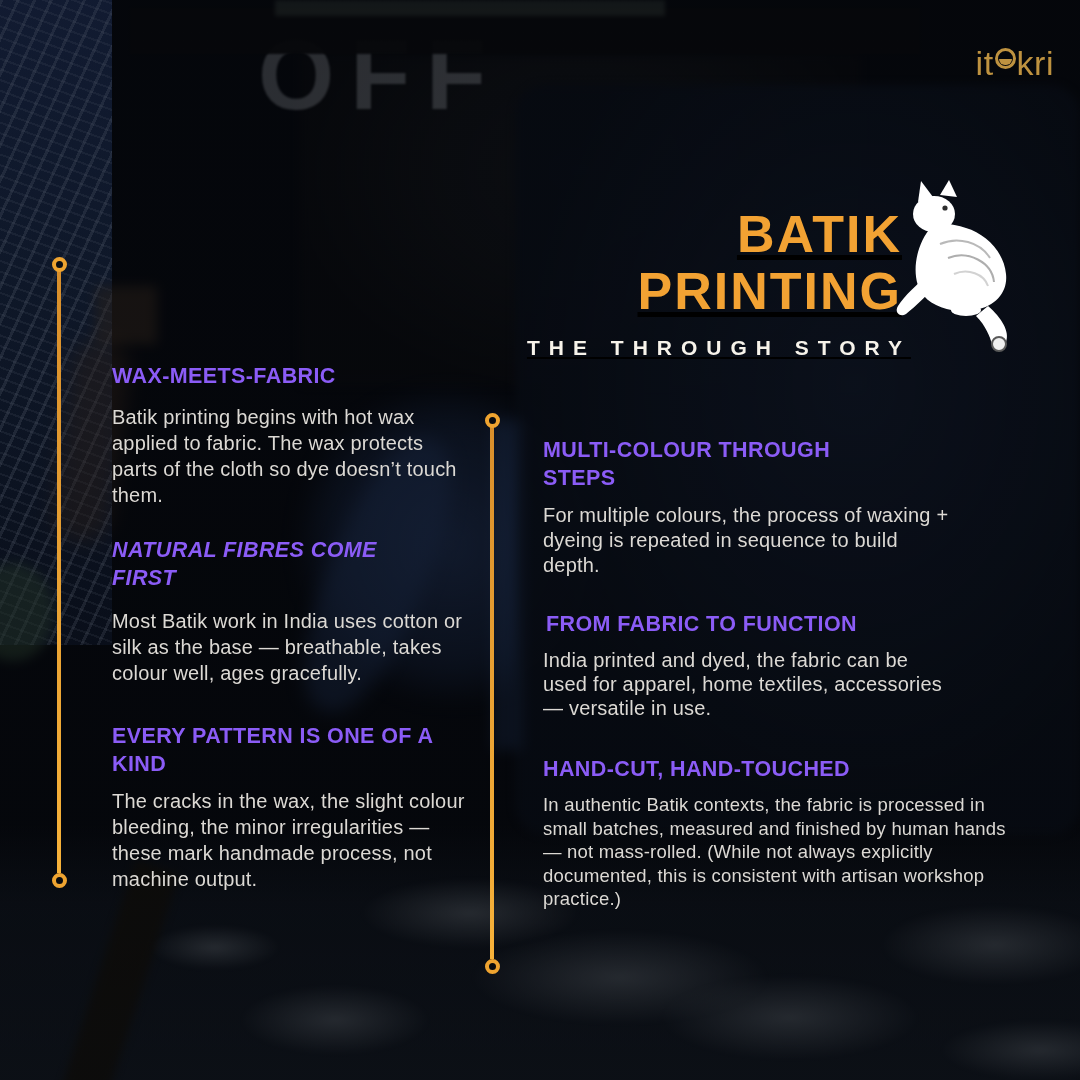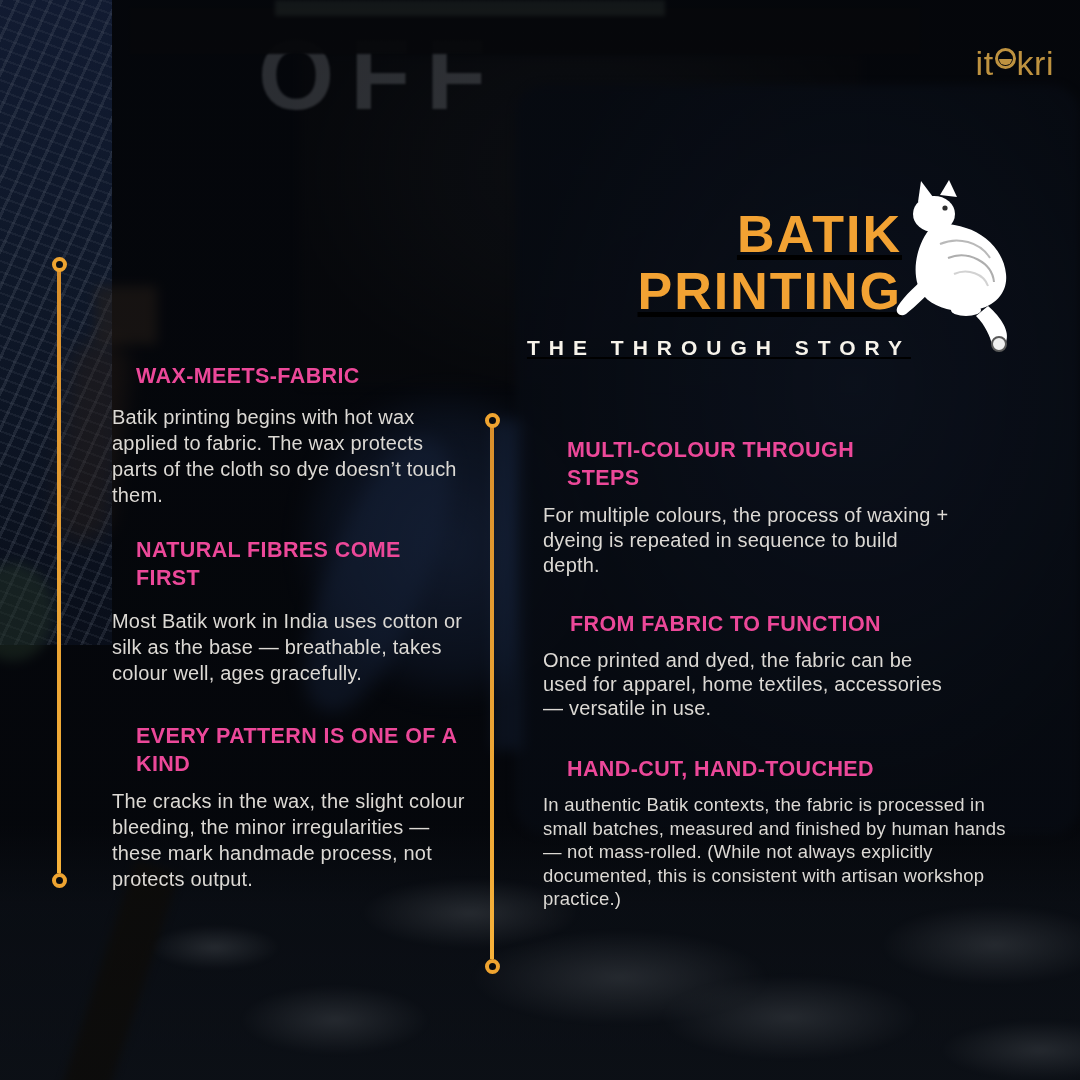--- a/index.html
+++ b/index.html
@@ -70,26 +70,26 @@
   .cat{position:absolute;left:888px;top:176px;}
   
   .tline{position:absolute;width:4px;background:linear-gradient(180deg,#d98f2b,#f7b23a);}
   .tl-left{left:57px;top:271px;height:602px;}
   .tl-right{left:490px;top:427px;height:532px;}
   .ring{position:absolute;width:7px;height:7px;border:4px solid #efa430;border-radius:50%;background:rgba(8,10,14,.85);}
   .r1{left:52px;top:257px;} .r2{left:52px;top:873px;}
   .r3{left:485px;top:413px;} .r4{left:485px;top:959px;}
   
   .sec-h{position:absolute;margin:0;font-size:21.5px;line-height:28px;font-weight:800;
-    letter-spacing:.4px;color:#ec4899;padding-left:24px;}
+    letter-spacing:.4px;color:#8b5cf6;}
   .sec-b{position:absolute;margin:0;font-size:20px;line-height:26px;font-weight:400;
     letter-spacing:.2px;color:#dcd9d4;}
   .lh1{left:112px;top:362px;width:360px;}
   .lb1{left:112px;top:404px;width:348px;}
-  .lh2{left:112px;top:536px;width:295px;}
+  .lh2{left:112px;top:536px;width:295px;font-style:italic;}
   .lb2{left:112px;top:608px;width:360px;}
   .lh3{left:112px;top:722px;width:325px;}
   .lb3{left:112px;top:788px;width:372px;}
   .rh1{left:543px;top:436px;width:305px;}
   .rb1{left:543px;top:503px;width:415px;line-height:25px;}
   .rh2{left:546px;top:610px;width:400px;}
   .rb2{left:543px;top:648px;width:412px;line-height:24px;}
   .rh3{left:543px;top:755px;width:420px;}
   .rb3{left:543px;top:793px;width:475px;font-size:18.5px;line-height:23.5px;}
 </style>
@@ -161,25 +161,25 @@
     <div class="ring r3"></div>
     <div class="ring r4"></div>
 
     <h2 class="sec-h lh1">WAX-MEETS-FABRIC</h2>
     <p class="sec-b lb1">Batik printing begins with hot wax applied to fabric. The wax protects parts of the cloth so dye doesn’t touch them.</p>
 
     <h2 class="sec-h lh2">NATURAL FIBRES COME FIRST</h2>
     <p class="sec-b lb2">Most Batik work in India uses cotton or silk as the base — breathable, takes colour well, ages gracefully.</p>
 
     <h2 class="sec-h lh3">EVERY PATTERN IS ONE OF A KIND</h2>
-    <p class="sec-b lb3">The cracks in the wax, the slight colour bleeding, the minor irregularities — these mark handmade process, not protects output.</p>
+    <p class="sec-b lb3">The cracks in the wax, the slight colour bleeding, the minor irregularities — these mark handmade process, not machine output.</p>
 
     <h2 class="sec-h rh1">MULTI-COLOUR THROUGH STEPS</h2>
     <p class="sec-b rb1">For multiple colours, the process of waxing + dyeing is repeated in sequence to build depth.</p>
 
     <h2 class="sec-h rh2">FROM FABRIC TO FUNCTION</h2>
-    <p class="sec-b rb2">Once printed and dyed, the fabric can be used for apparel, home textiles, accessories — versatile in use.</p>
+    <p class="sec-b rb2">India printed and dyed, the fabric can be used for apparel, home textiles, accessories — versatile in use.</p>
 
     <h2 class="sec-h rh3">HAND-CUT, HAND-TOUCHED</h2>
     <p class="sec-b rb3">In authentic Batik contexts, the fabric is processed in small batches, measured and finished by human hands — not mass-rolled. (While not always explicitly documented, this is consistent with artisan workshop practice.)</p>
 
   </div>
 </div>
 
 </body></html>

